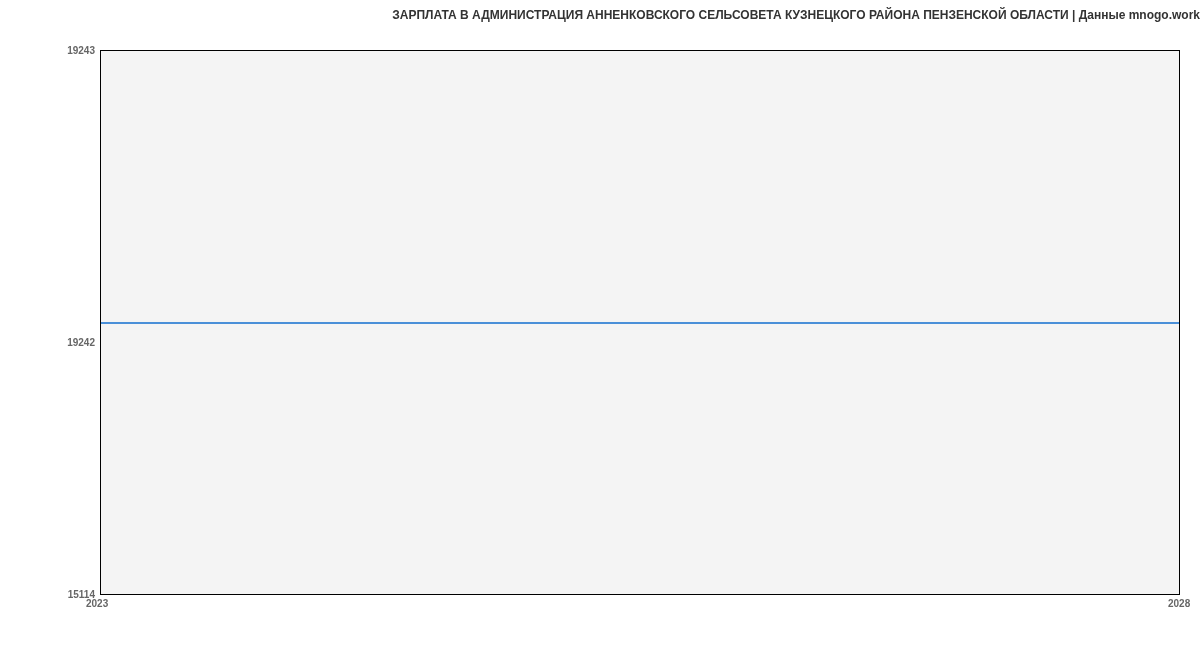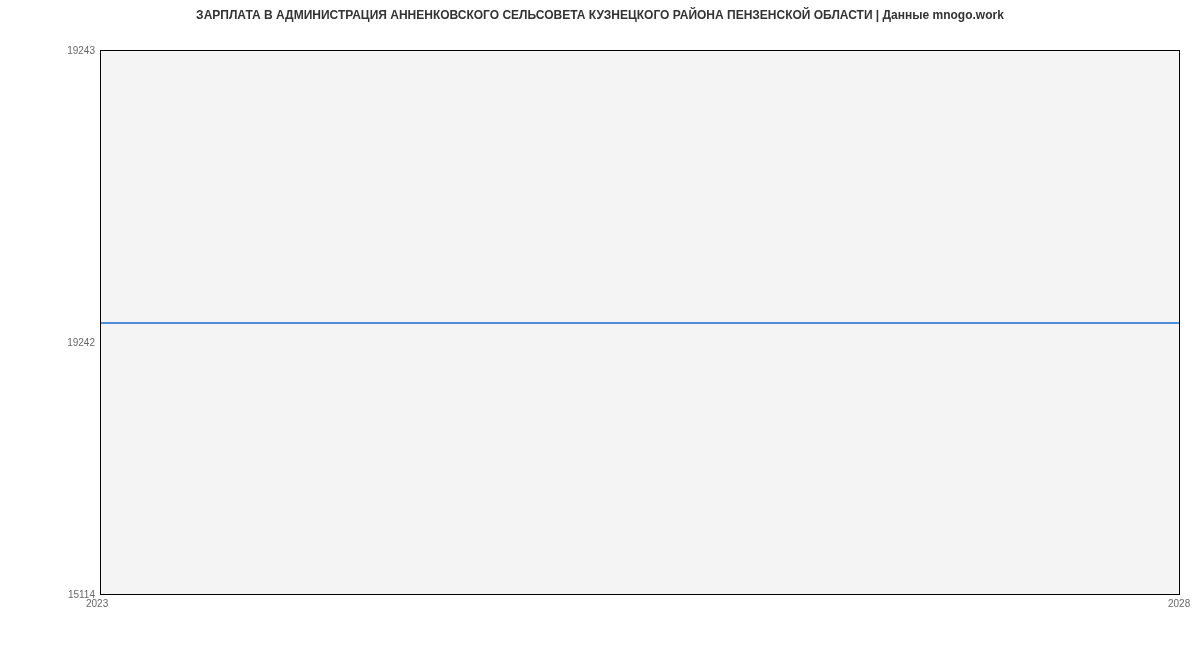--- a/index.html
+++ b/index.html
@@ -1,28 +1,28 @@
 <!DOCTYPE html>
 <html><head>
   <meta charset="utf-8">
   <style>
-    * { margin: 0; padding: 0; box-sizing: border-box; }
+    * { margin: 0; padding: 0; box-sizing: border-box; font-weight: bold; }
     body {
       width: 1200px;
       height: 650px;
       font-family: Arial, sans-serif;
       background: #fff;
       position: relative;
     }
     .chart-title {
       position: absolute;
       top: 8px;
       left: 0;
       right: 0;
-      text-align: center;
+      text-align: right;
       font-size: 12px;
       font-weight: bold;
       color: #333;
     }
     .plot-area {
       position: absolute;
       top: 50px;
       left: 100px;
       width: 1080px;
       height: 545px;

